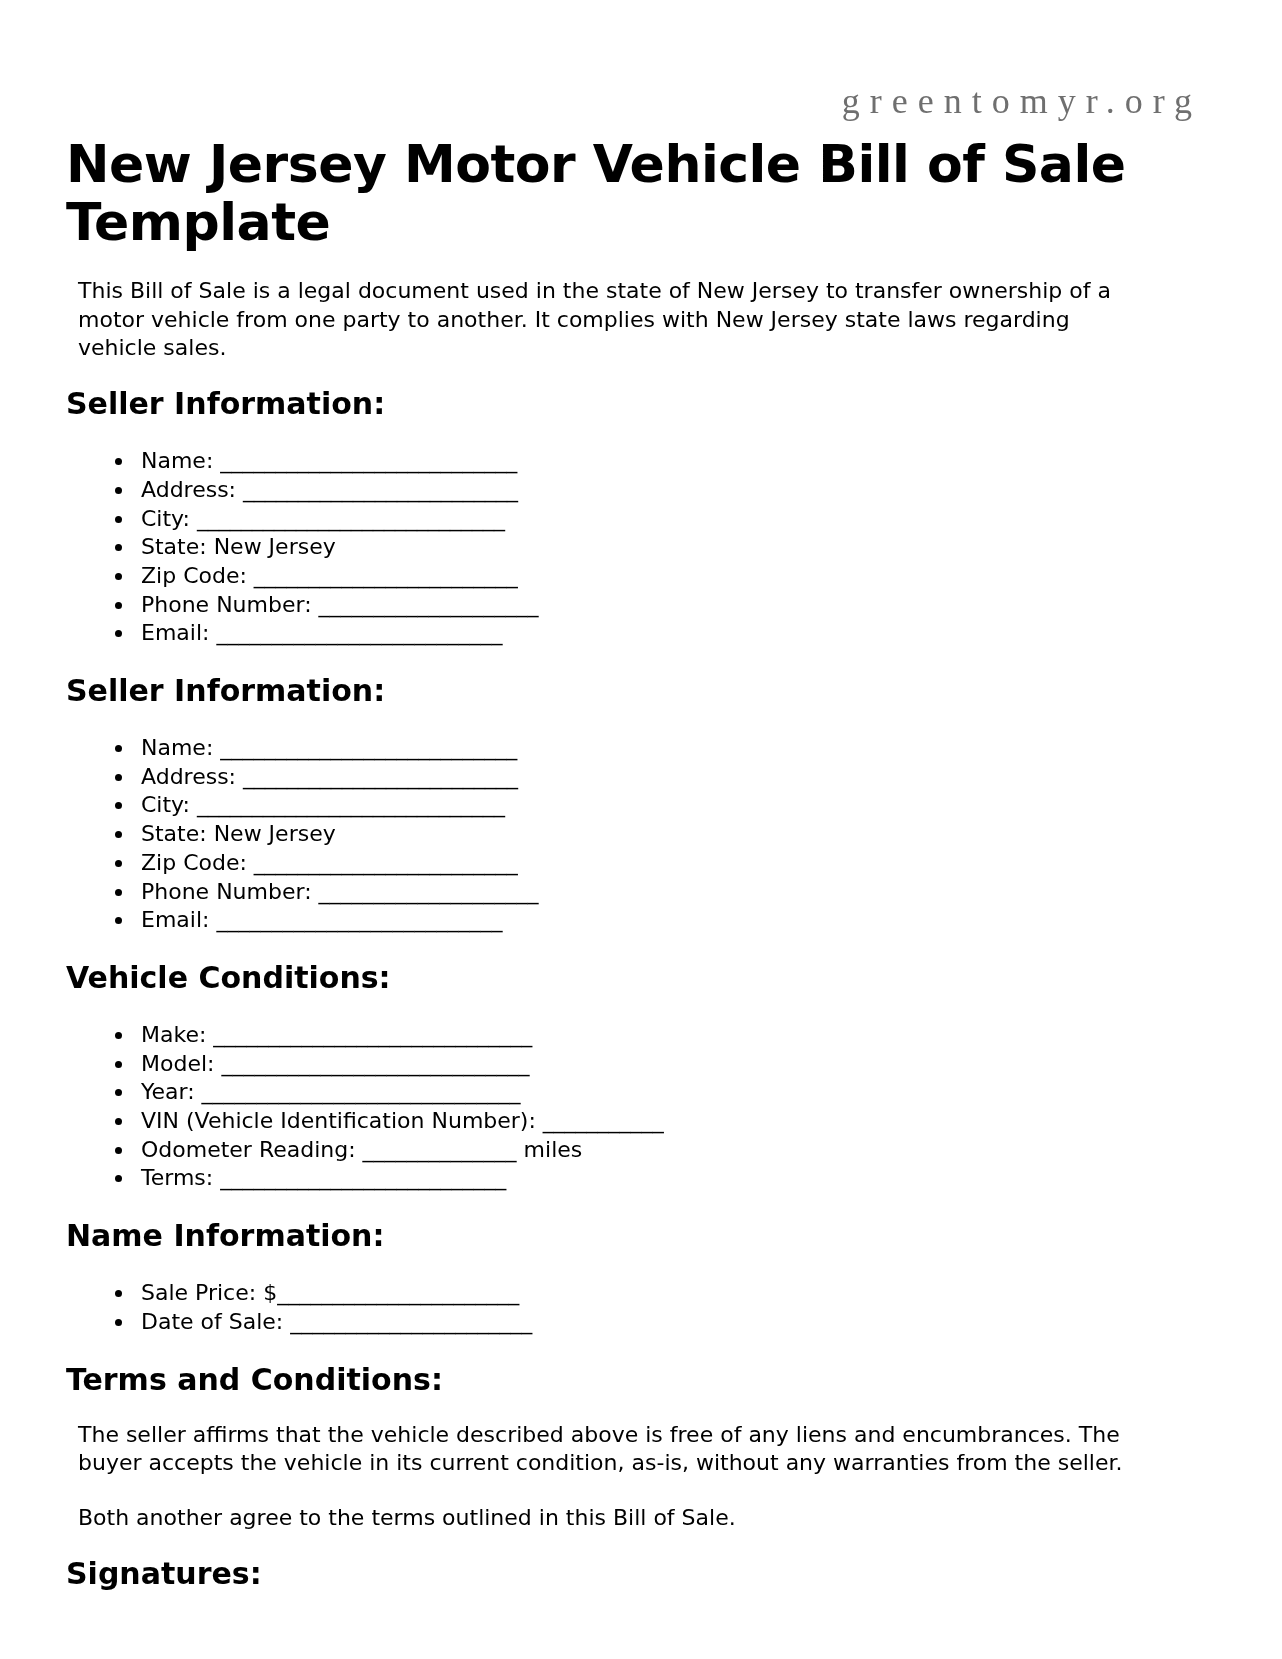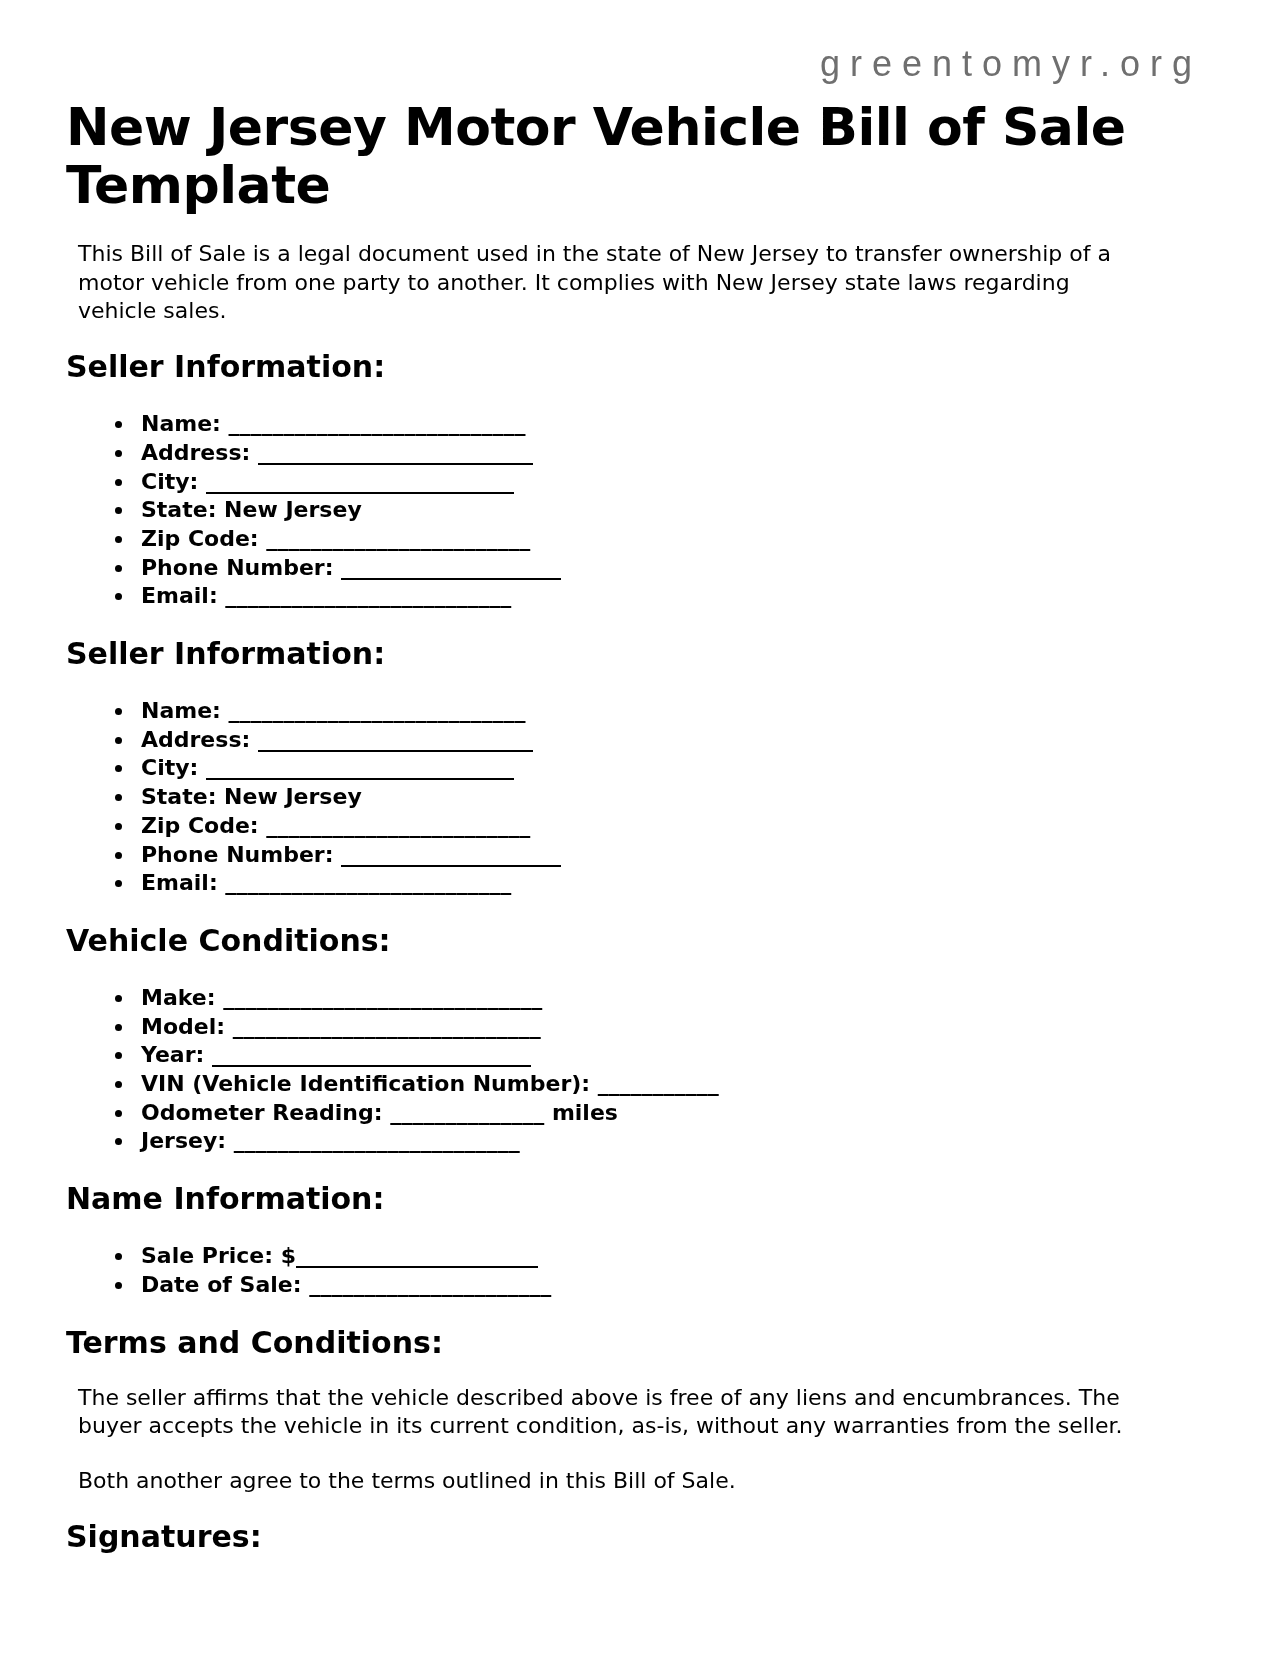--- a/index.html
+++ b/index.html
@@ -17,27 +17,28 @@
     color: #000000;
   }
   .page {
     box-sizing: border-box;
     width: 1282px;
     height: 1659px;
     padding: 38px 80px 0 66px;
     background: #ffffff;
   }
   .watermark {
-    font-family: Liberation Sans, sans-serif;
+    font-family: Liberation Serif, serif;
     font-size: 36px;
     line-height: 52px;
     letter-spacing: 10px;
     color: #6f6f6f;
     text-align: right;
     white-space: nowrap;
+    margin-top: 37px;
   }
   h1.doc-title {
     margin: 8px 0 0 0;
     font-family: "DejaVu Sans", sans-serif;
     font-size: 52px;
     line-height: 58px;
     font-weight: bold;
     letter-spacing: -0.5px;
     max-width: 1080px;
   }
@@ -52,21 +53,20 @@
     font-weight: bold;
   }
   ul.field-list {
     margin: 28px 0;
     padding-left: 69px;
     list-style: disc;
   }
   ul.field-list li {
     line-height: 28.7px;
     padding-left: 6px;
-    font-weight: bold;
   }
 </style>
 </head>
 <body>
 
 <div class="page">
 
   <div class="watermark">greentomyr.org</div>
 
   <h1 class="doc-title">New Jersey Motor Vehicle Bill of Sale Template</h1>
@@ -100,21 +100,21 @@
   </section>
 
   <section>
     <h2 class="section-heading">Vehicle Conditions:</h2>
     <ul class="field-list">
       <li>Make: _____________________________</li>
       <li>Model: ____________________________</li>
       <li>Year: _____________________________</li>
       <li>VIN (Vehicle Identification Number): ___________</li>
       <li>Odometer Reading: ______________ miles</li>
-      <li>Jersey: __________________________</li>
+      <li>Terms: __________________________</li>
     </ul>
   </section>
 
   <section>
     <h2 class="section-heading">Name Information:</h2>
     <ul class="field-list">
       <li>Sale Price: $______________________</li>
       <li>Date of Sale: ______________________</li>
     </ul>
   </section>

